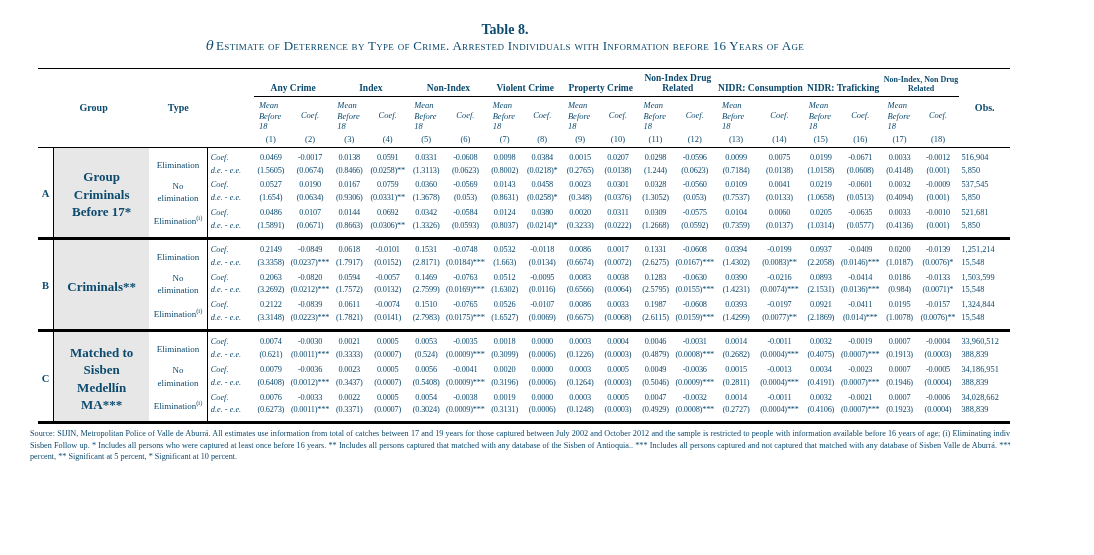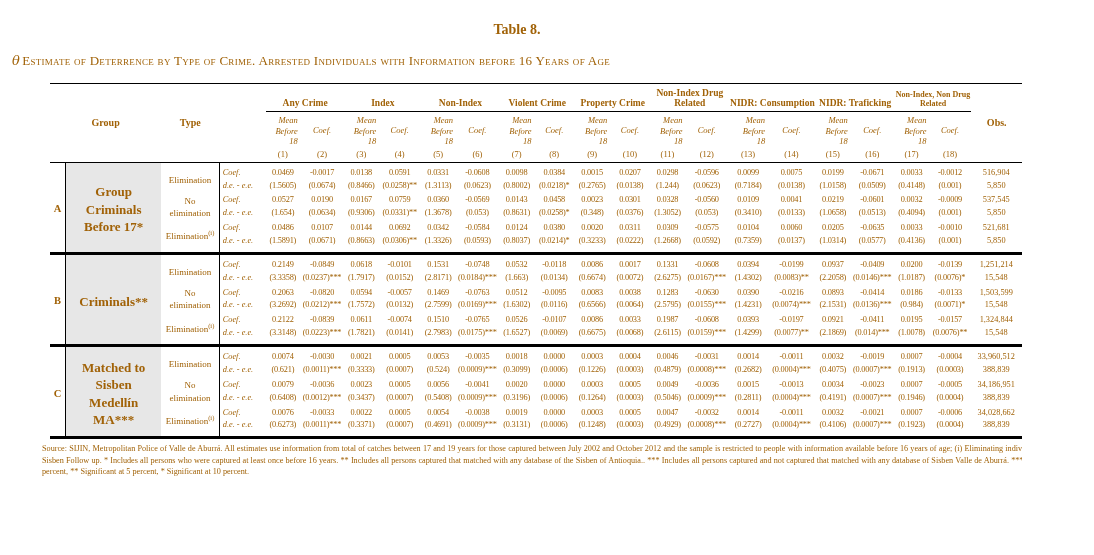--- a/index.html
+++ b/index.html
@@ -1,43 +1,43 @@
 <!DOCTYPE html>
 <html><head>
 <meta charset="utf-8">
 <style>
   html,body{margin:0;padding:0;background:#fff;}
-  .page{width:1010px;height:555px;background:#fff;color:#a16207;
-        font-family:"Liberation Serif",serif;position:relative;overflow:hidden;padding-left:12px;}
+  .page{width:1010px;height:555px;background:#fff;color:#0c4a6e;
+        font-family:"Liberation Serif",serif;position:relative;overflow:hidden;}
   .title{text-align:center;padding-top:22px;font-weight:bold;font-size:14px;}
-  .subtitle{text-align:left;margin-top:15px;font-size:13px;font-variant:small-caps;letter-spacing:.3px;}
+  .subtitle{text-align:center;font-size:13px;font-variant:small-caps;letter-spacing:.3px;}
   .subtitle .theta{font-style:italic;font-family:"DejaVu Serif","Liberation Serif",serif;font-variant:normal;font-size:13px;padding-right:2px;}
   table{border-collapse:collapse;table-layout:fixed;margin:14px 0 0 38px;}
   th,td{padding:1px 2px;font-weight:normal;overflow:hidden;}
   thead{border-top:1.5px solid #000;border-bottom:1.5px solid #000;}
   th.grp{font-weight:bold;font-size:9.5px;border-bottom:1px solid #000;vertical-align:bottom;padding:4px 1px 2px 1px;line-height:1.1;}
   th.grp.nowrap{white-space:nowrap;}
   th.grp.small{font-size:8px;}
   th.hdr-main{font-weight:bold;font-size:10px;}
   th.sub{font-style:italic;font-size:8.5px;}
-  th.sub.mean{text-align:right;padding-left:5px;vertical-align:top;padding-top:3px;line-height:1.25;}
+  th.sub.mean{text-align:left;padding-left:5px;vertical-align:top;padding-top:3px;line-height:1.25;}
   th.sub.coef{text-align:center;vertical-align:middle;}
   th.num{font-size:8.5px;text-align:center;padding-bottom:3px;}
   tbody{border-bottom:3px solid #000;}
   tbody tr:first-child td{padding-top:4px;}
   tbody tr:last-child td{padding-bottom:4px;}
   td{font-size:8.3px;text-align:center;vertical-align:middle;}
   td.letter{font-weight:bold;font-size:10.5px;}
   td.groupcell{background:#e7e7e7;font-weight:bold;font-size:13px;padding:0 13px;line-height:1.35;border-left:1px solid #000;}
   td.typecell{font-size:9px;line-height:1.15;padding:2px 3px;margin-top:26px;}
   td.typecell sup{font-size:6.5px;}
   td.statcell{border-left:1px solid #000;text-align:left;padding-left:3px;}
   td.statcell div{font-style:italic;line-height:1.55;white-space:nowrap;}
   td.datacell div{line-height:1.55;white-space:nowrap;letter-spacing:-.2px;}
-  td.obscell{text-align:center;padding-right:3px;}
+  td.obscell{text-align:left;padding-right:3px;}
   td.obscell div{line-height:1.55;white-space:nowrap;}
   .footnote{width:1034px;margin:4px 0 16px 30px;font-size:8.2px;text-align:justify;line-height:1.4;}
 </style>
 </head>
 <body>
 
 <div class="page">
   <div class="title">Table 8.</div>
   <div class="subtitle"><span class="theta">θ</span><span>Estimate of Deterrence by Type of Crime. Arrested Individuals with Information before 16 Years of Age</span></div>
   <table id="results-table">
@@ -187,21 +187,21 @@
           <td class="datacell">
             <div class="val">0.0075</div>
             <div class="se">(0.0138)</div>
           </td>
           <td class="datacell">
             <div class="val">0.0199</div>
             <div class="se">(1.0158)</div>
           </td>
           <td class="datacell">
             <div class="val">-0.0671</div>
-            <div class="se">(0.0509)</div>
+            <div class="se">(0.0608)</div>
           </td>
           <td class="datacell">
             <div class="val">0.0033</div>
             <div class="se">(0.4148)</div>
           </td>
           <td class="datacell">
             <div class="val">-0.0012</div>
             <div class="se">(0.001)</div>
           </td>
           <td class="obscell">
@@ -258,21 +258,21 @@
           <td class="datacell">
             <div class="val">0.0328</div>
             <div class="se">(1.3052)</div>
           </td>
           <td class="datacell">
             <div class="val">-0.0560</div>
             <div class="se">(0.053)</div>
           </td>
           <td class="datacell">
             <div class="val">0.0109</div>
-            <div class="se">(0.3410)</div>
+            <div class="se">(0.7537)</div>
           </td>
           <td class="datacell">
             <div class="val">0.0041</div>
             <div class="se">(0.0133)</div>
           </td>
           <td class="datacell">
             <div class="val">0.0219</div>
             <div class="se">(1.0658)</div>
           </td>
           <td class="datacell">
@@ -815,21 +815,21 @@
           <td class="datacell">
             <div class="val">0.0022</div>
             <div class="se">(0.3371)</div>
           </td>
           <td class="datacell">
             <div class="val">0.0005</div>
             <div class="se">(0.0007)</div>
           </td>
           <td class="datacell">
             <div class="val">0.0054</div>
-            <div class="se">(0.4691)</div>
+            <div class="se">(0.3024)</div>
           </td>
           <td class="datacell">
             <div class="val">-0.0038</div>
             <div class="se">(0.0009)***</div>
           </td>
           <td class="datacell">
             <div class="val">0.0019</div>
             <div class="se">(0.3131)</div>
           </td>
           <td class="datacell">

